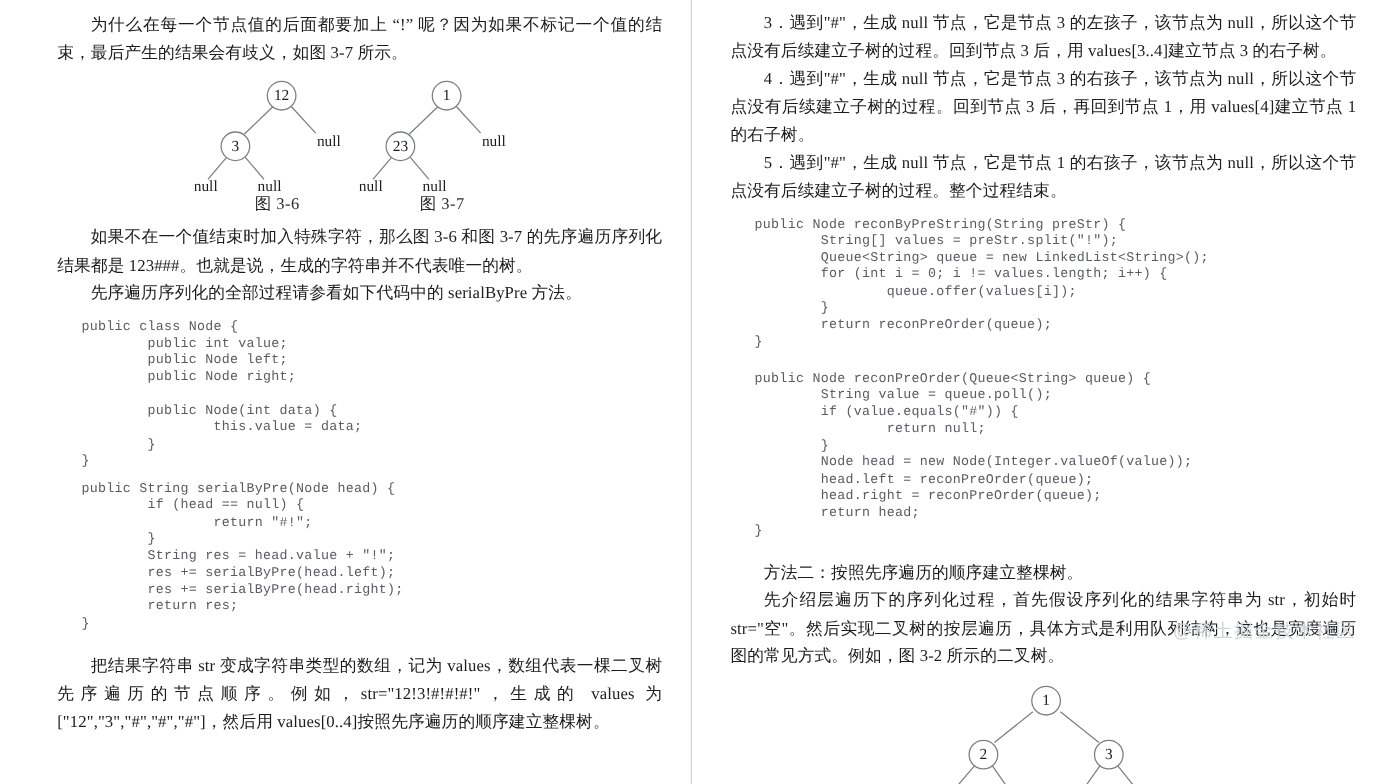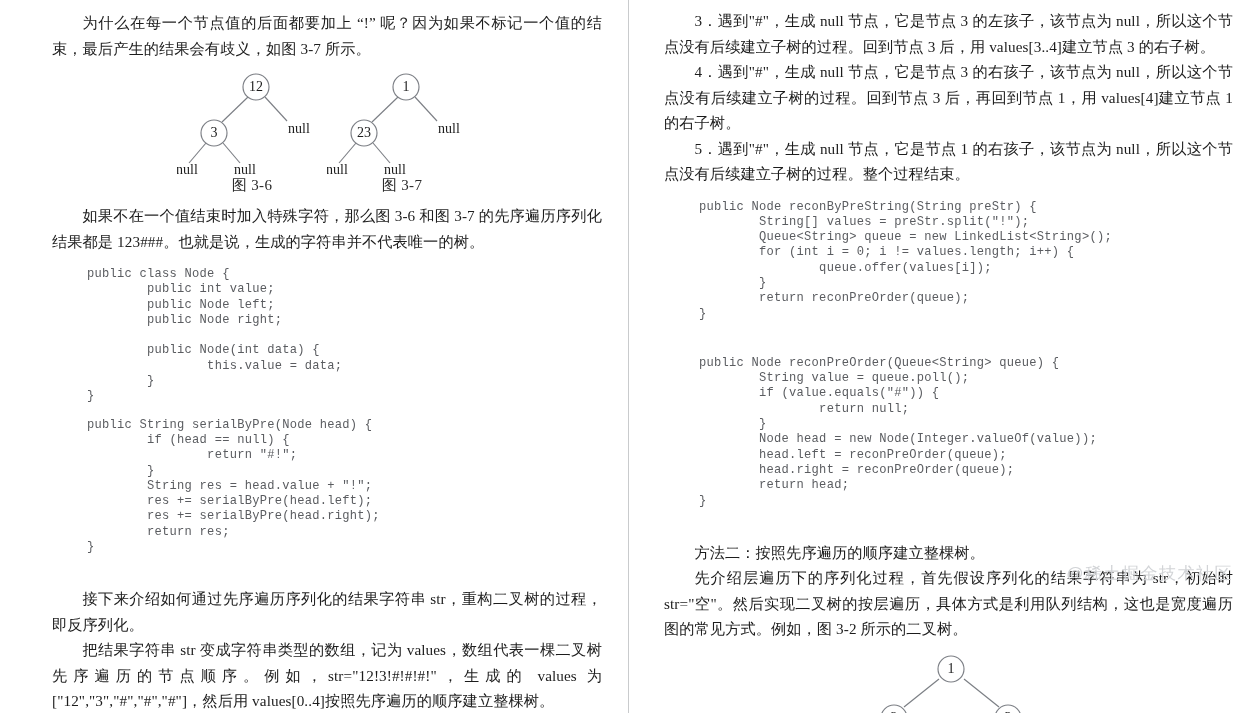--- a/index.html
+++ b/index.html
@@ -94,21 +94,21 @@
     fill: #1c1c1c;
     text-anchor: middle;
   }
 
   
   pre.code {
     font-family: "Liberation Mono", "DejaVu Sans Mono", monospace;
     font-size: 12.1px;
     line-height: 15.3px;
     color: #5a5c60;
-    margin: 13px;
+    margin: 0;
     padding: 0 0 0 22px;
     white-space: pre;
     letter-spacing: 0.25px;
   }
   .code-block { margin: 10px 0 0 0; }
 
   .gap-sm { height: 8px; }
   .gap-lg { height: 18px; }
 
   .watermark {
@@ -165,20 +165,21 @@
           <text class="nd-null" x="68" y="105">null</text>
         </svg>
         <div class="figcap">图 3-7</div>
       </div>
 
     </div>
 
     <div class="gap-sm"></div>
 
     <p class="indent">如果不在一个值结束时加入特殊字符，那么图 3-6 和图 3-7 的先序遍历序列化结果都是 123###。也就是说，生成的字符串并不代表唯一的树。</p>
+    <p class="indent">先序遍历序列化的全部过程请参看如下代码中的 serialByPre 方法。</p>
 
     <div class="code-block">
       <pre class="code">public class Node {
         public int value;
         public Node left;
         public Node right;
 
         public Node(int data) {
                 this.value = data;
         }
@@ -192,21 +193,20 @@
         }
         String res = head.value + "!";
         res += serialByPre(head.left);
         res += serialByPre(head.right);
         return res;
 }</pre>
     </div>
 
     <div class="gap-lg"></div>
 
-    <p class="indent">接下来介绍如何通过先序遍历序列化的结果字符串 str，重构二叉树的过程，即反序列化。</p>
     <p class="indent">把结果字符串 str 变成字符串类型的数组，记为 values，数组代表一棵二叉树先序遍历的节点顺序。例如，str="12!3!#!#!#!"，生成的 values 为["12","3","#","#","#"]，然后用 values[0..4]按照先序遍历的顺序建立整棵树。</p>
 
   </div>
 
   <div class="divider"></div>
 
   <div class="col col-right">
 
     <p class="num">3．遇到"#"，生成 null 节点，它是节点 3 的左孩子，该节点为 null，所以这个节点没有后续建立子树的过程。回到节点 3 后，用 values[3..4]建立节点 3 的右子树。</p>
     <p class="num">4．遇到"#"，生成 null 节点，它是节点 3 的右孩子，该节点为 null，所以这个节点没有后续建立子树的过程。回到节点 3 后，再回到节点 1，用 values[4]建立节点 1 的右子树。</p>

